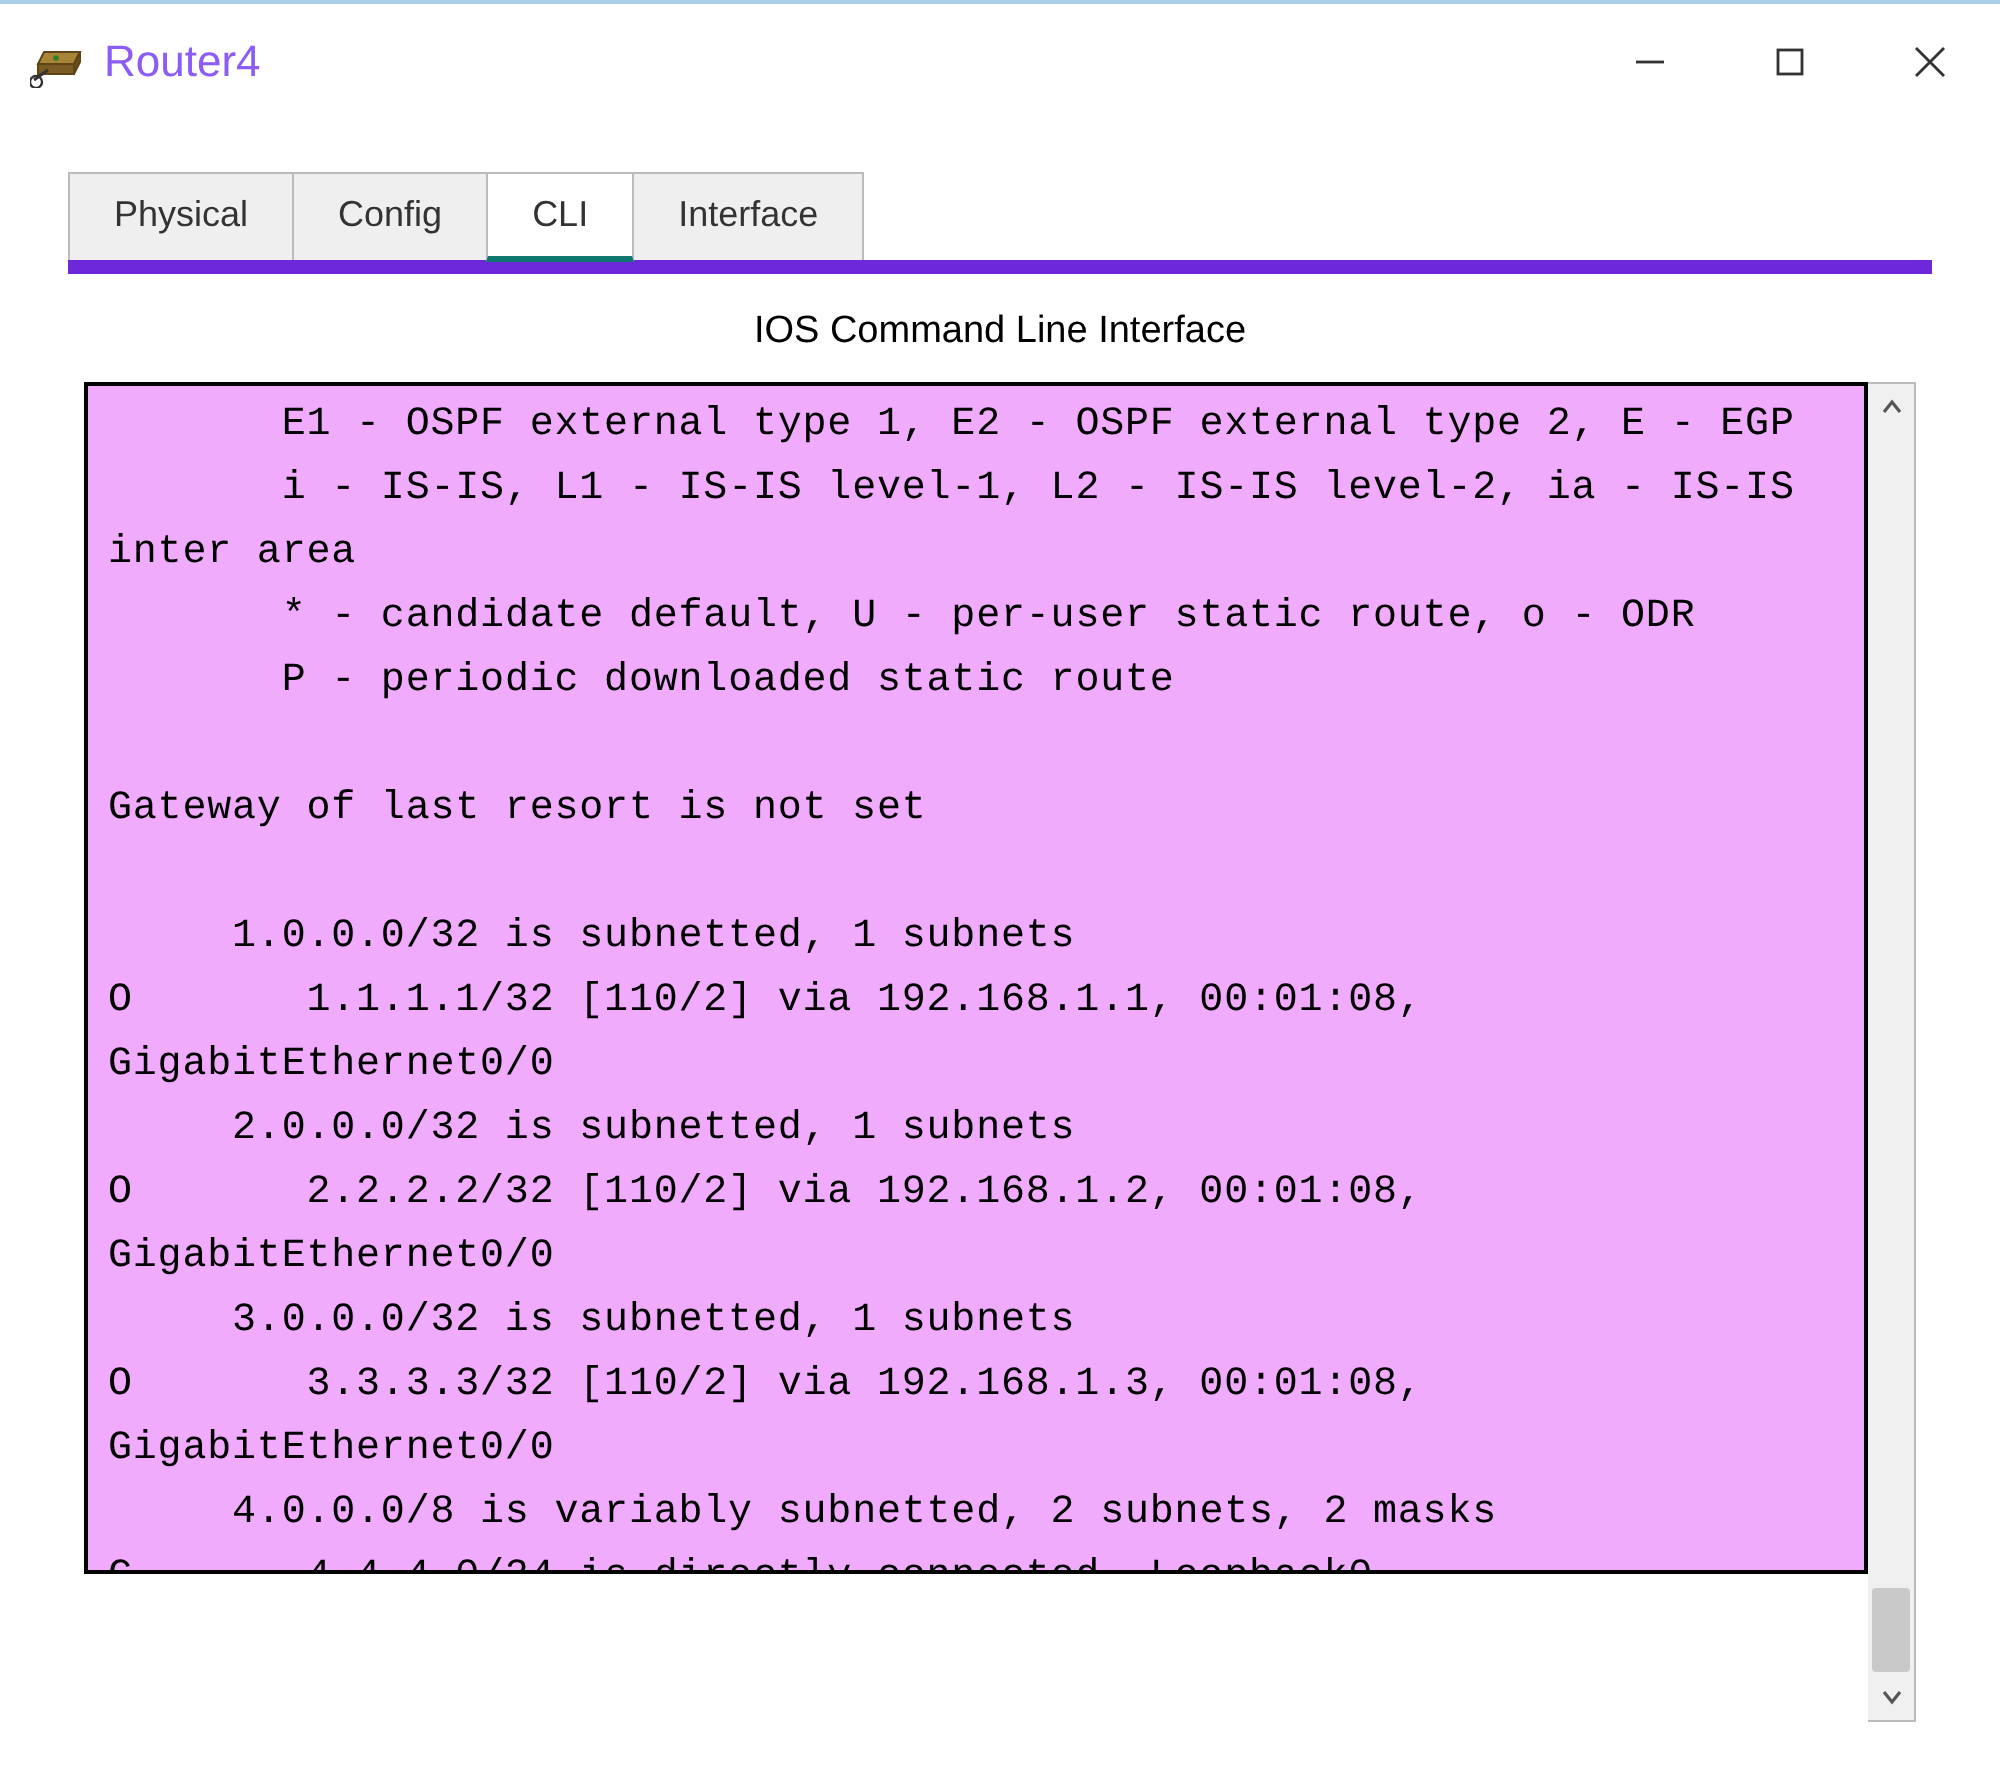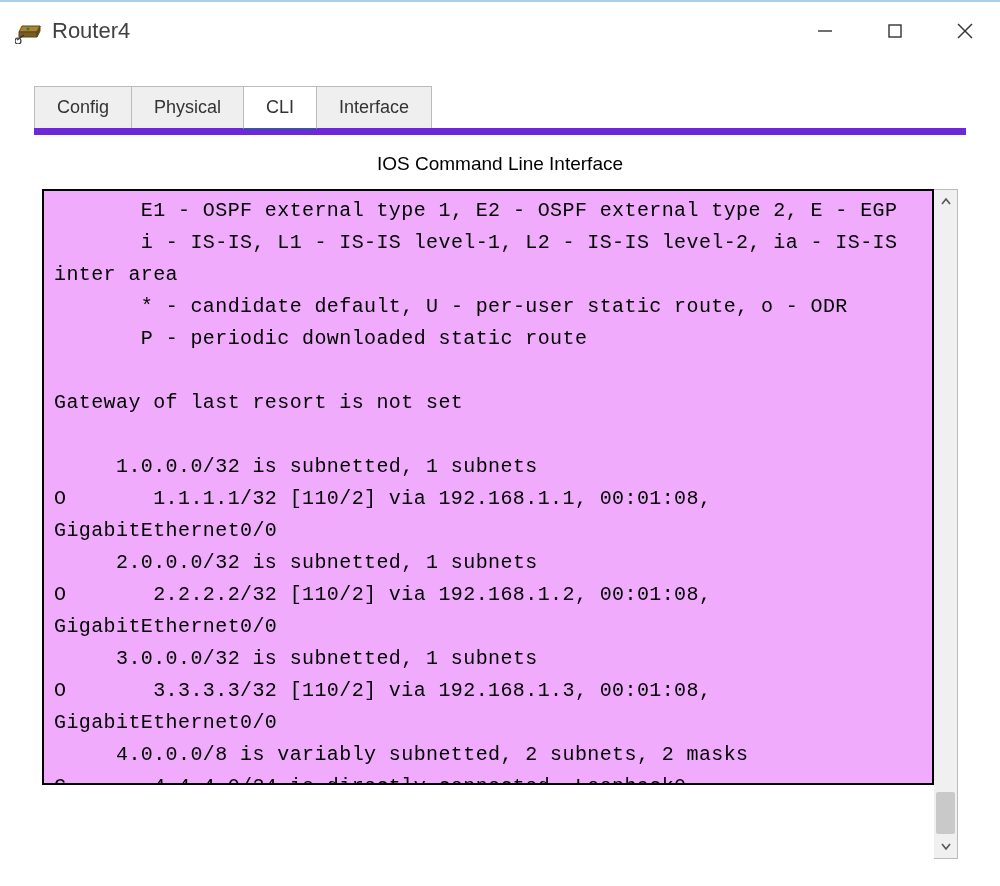--- a/index.html
+++ b/index.html
@@ -35,21 +35,21 @@
   .titlebar .icon-wrap {
     width: 28px;
     height: 28px;
     margin-right: 10px;
     display: flex;
     align-items: center;
     justify-content: center;
   }
   .titlebar .title-text {
     font-size: 22px;
-    color: #404040;
+    color: #8b5cf6;
   }
   .window-controls {
     margin-left: auto;
     display: flex;
     height: 100%;
   }
   .win-btn {
     width: 70px;
     display: flex;
     align-items: center;
@@ -69,21 +69,21 @@
     border-bottom: none;
     background: #efefef;
     padding: 10px 22px;
     font-size: 18px;
     color: #333;
     margin-right: -1px;
     position: relative;
   }
   .tab.active {
     background: #fff;
-    border-bottom: 1px solid #0f766e;
+    border-bottom: 3px solid #0f766e;
     z-index: 2;
   }
   .tab.first { border-top-left-radius: 0; }
   .tab-panel {
     border-top: 7px solid #6d28d9;
     margin-top: -1px;
     position: relative;
     z-index: 1;
   }
   .panel-title {
@@ -178,22 +178,22 @@
         <svg width="18" height="18" viewBox="0 0 18 18">
           <line x1="2" y1="2" x2="16" y2="16" stroke="#333" stroke-width="1.4"></line>
           <line x1="16" y1="2" x2="2" y2="16" stroke="#333" stroke-width="1.4"></line>
         </svg>
       </div>
     </div>
   </div>
 
   <div class="content-area">
     <div class="tabs">
+      <div class="tab first">Physical</div>
       <div class="tab">Config</div>
-      <div class="tab first">Physical</div>
       <div class="tab active">CLI</div>
       <div class="tab">Interface</div>
     </div>
 
     <div class="tab-panel">
       <div class="panel-title">IOS Command Line Interface</div>
 
       <div class="cli-outer">
         <div class="cli-box">
           <pre>       E1 - OSPF external type 1, E2 - OSPF external type 2, E - EGP

